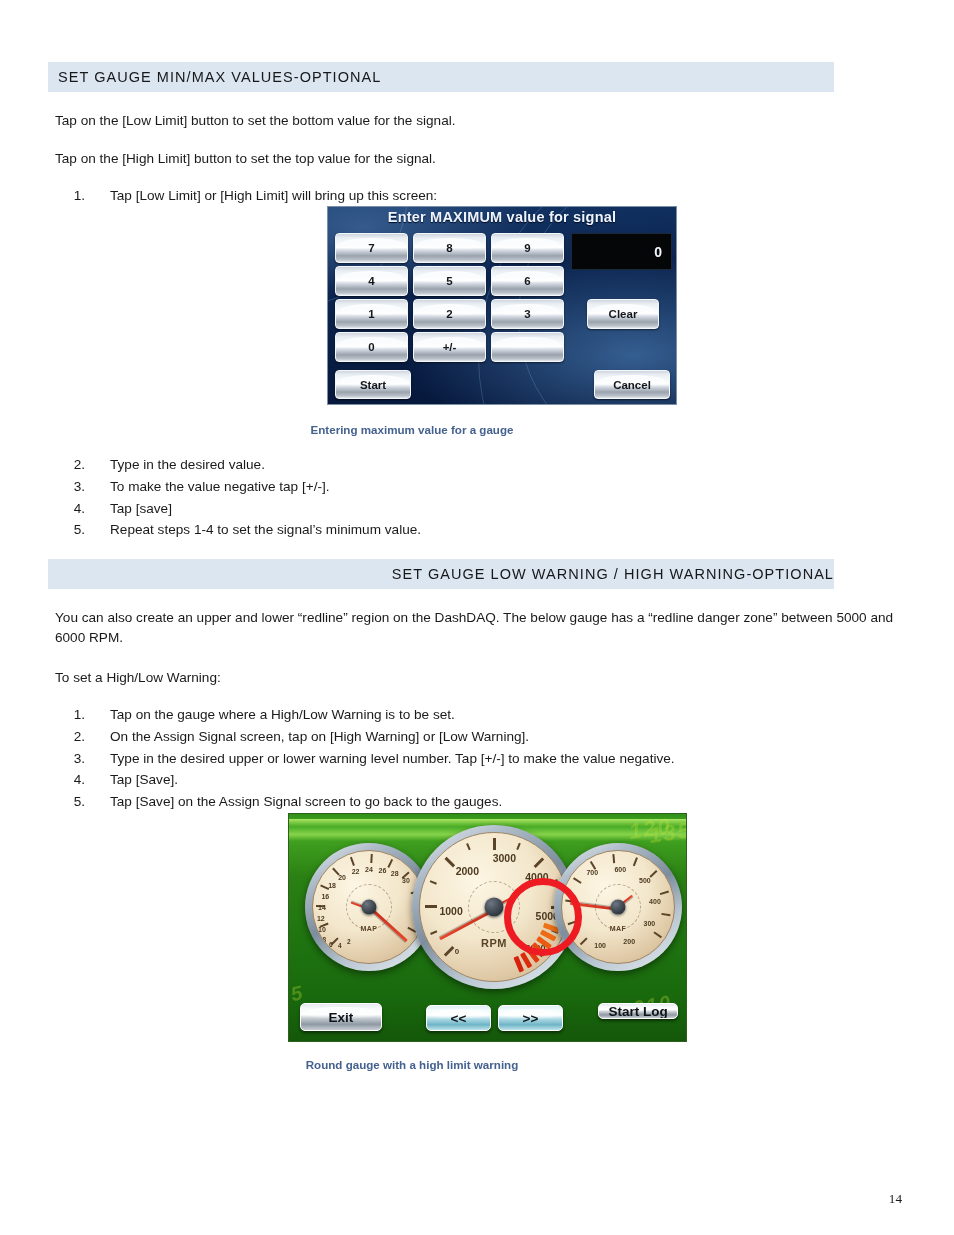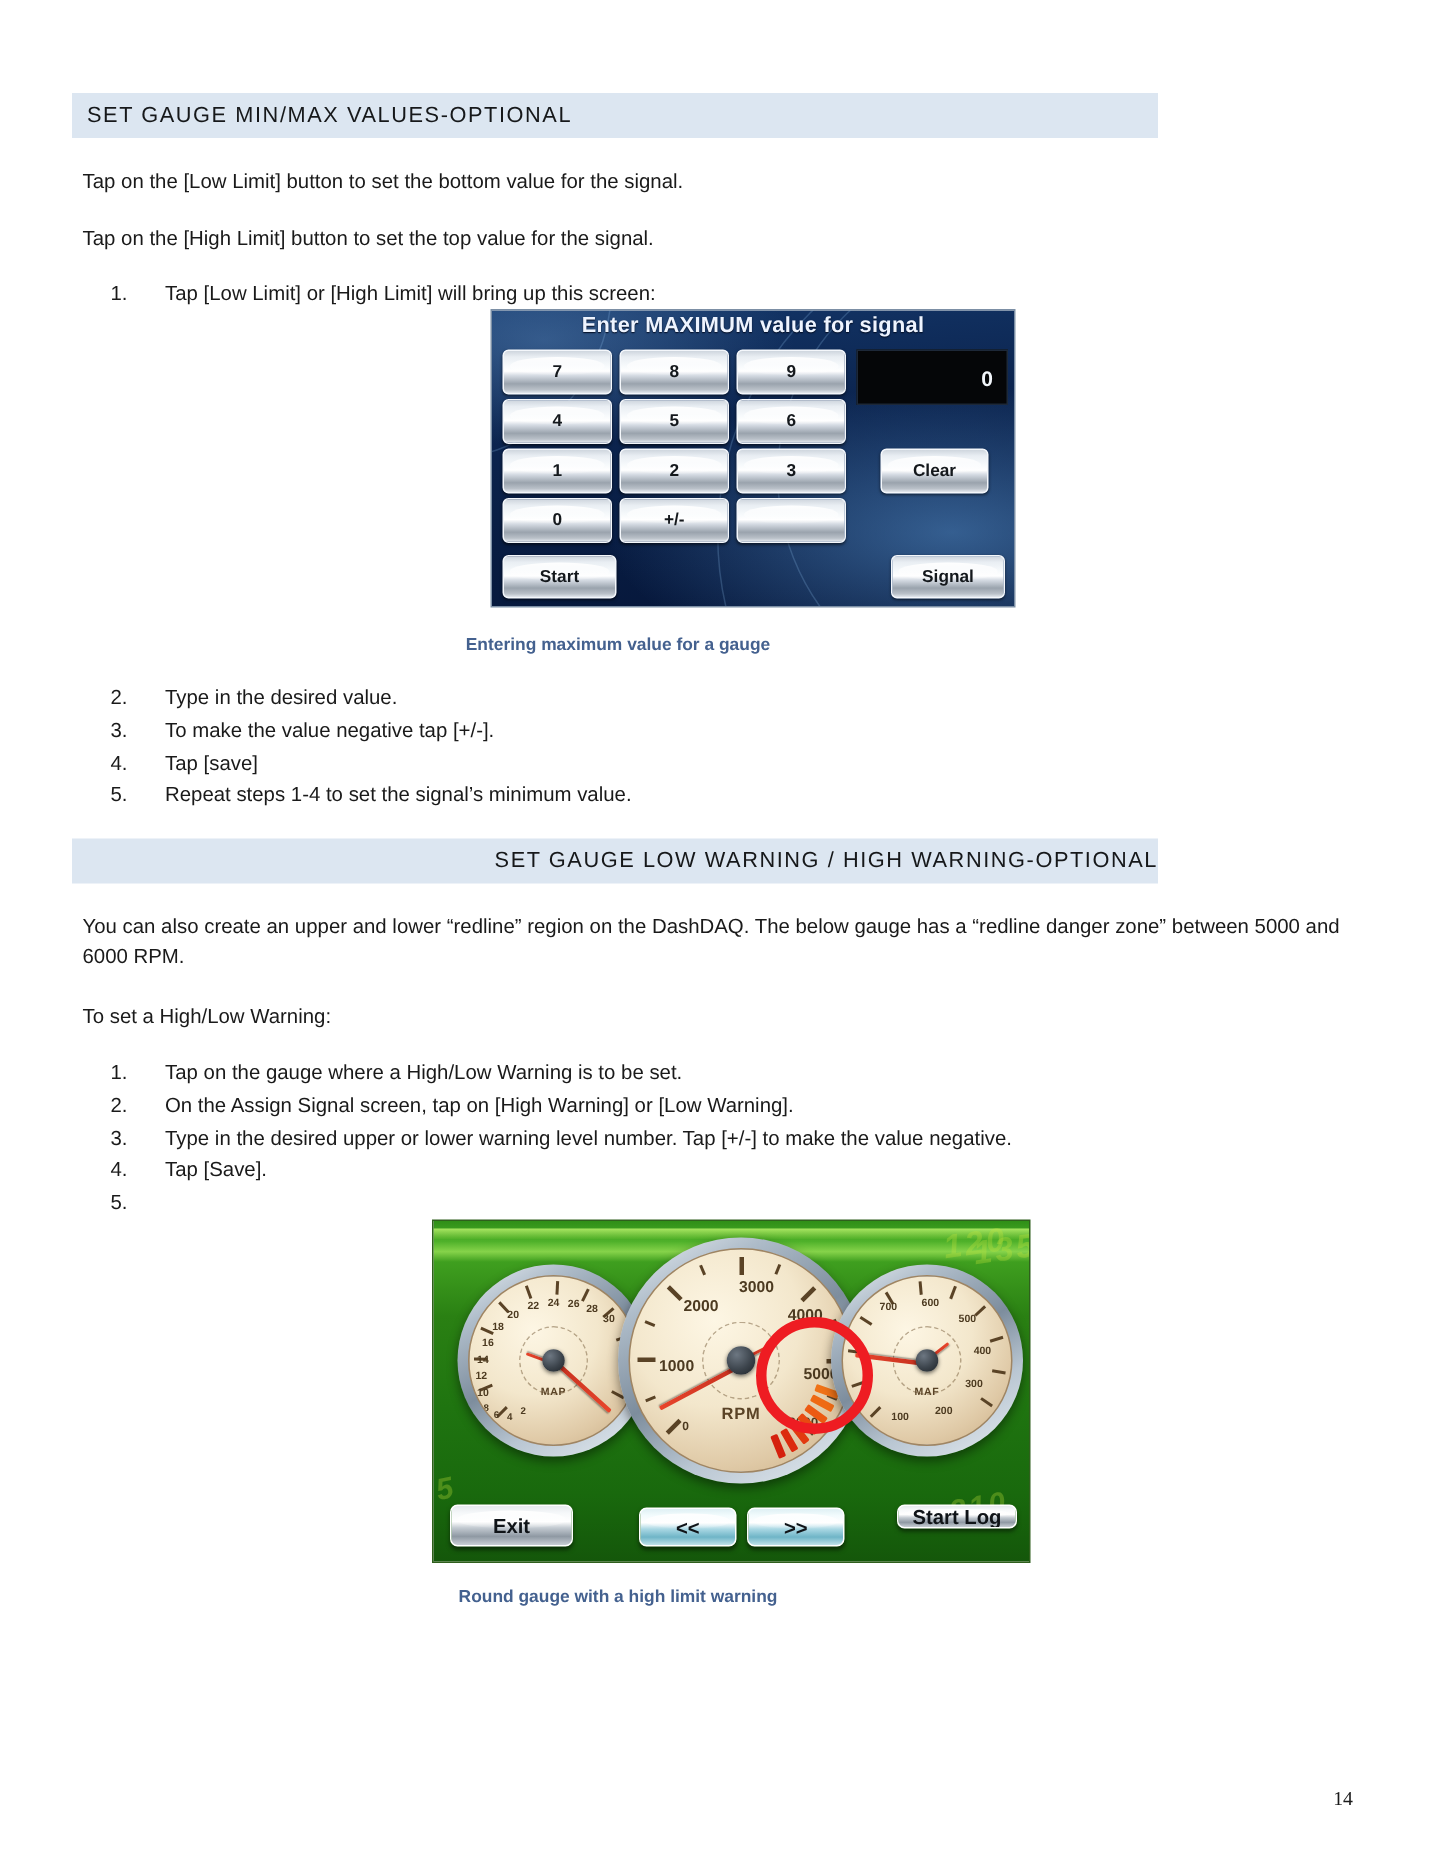--- a/index.html
+++ b/index.html
@@ -13,21 +13,21 @@
     position: relative;
     overflow: hidden;
   }
 
   .page { position: relative; width: 954px; height: 1235px; }
 
   
   .section-bar {
     position: absolute;
     left: 48px;
-    width: 724px;
+    width: 786px;
     height: 30px;
     background: #dce6f1;
     display: flex;
     align-items: center;
     padding-left: 10px;
   }
   .section-bar span {
     font-size: 14.5px;
     letter-spacing: 1.05px;
     color: #16181a;
@@ -368,21 +368,21 @@
     </div>
 
     <div class="kbtn" style="left:259px; top:92px; width:72px; height:30px;">
         <span>Clear</span>
       </div>
 
     <div class="kbtn" style="left:7px;   top:163px; width:76px; height:29px;">
         <span>Start</span>
       </div>
     <div class="kbtn" style="left:266px; top:163px; width:76px; height:29px;">
-        <span>Signal</span>
+        <span>Cancel</span>
       </div>
   </div>
 
   <div class="caption" style="top:423px;">Entering maximum value for a gauge</div>
 
   <div class="olist" style="top:454px;">
     <div class="li">
       <div class="num">2.</div>
       <div class="txt">Type in the desired value.</div>
     </div>
@@ -419,20 +419,21 @@
     <div class="li">
       <div class="num">3.</div>
       <div class="txt">Type in the desired upper or lower warning level number. Tap [+/-] to make the value negative.</div>
     </div>
     <div class="li">
       <div class="num">4.</div>
       <div class="txt">Tap [Save].</div>
     </div>
     <div class="li">
       <div class="num">5.</div>
+      <div class="txt">Tap [Save] on the Assign Signal screen to go back to the gauges.</div>
     </div>
   </div>
 
   <div class="gauges">
     <div class="g-topline"></div>
     <div class="g-streak" style="right:14px; top:2px; font-size:22px; transform:rotate(-8deg);">120</div>
     <div class="g-streak" style="right:-6px; top:6px; font-size:22px; transform:rotate(-8deg);">135</div>
     <div class="g-streak" style="left:2px; bottom:36px; font-size:20px; transform:rotate(-12deg);">5</div>
     <div class="g-streak" style="right:14px; bottom:24px; font-size:20px; transform:rotate(-10deg);">210</div>
 

